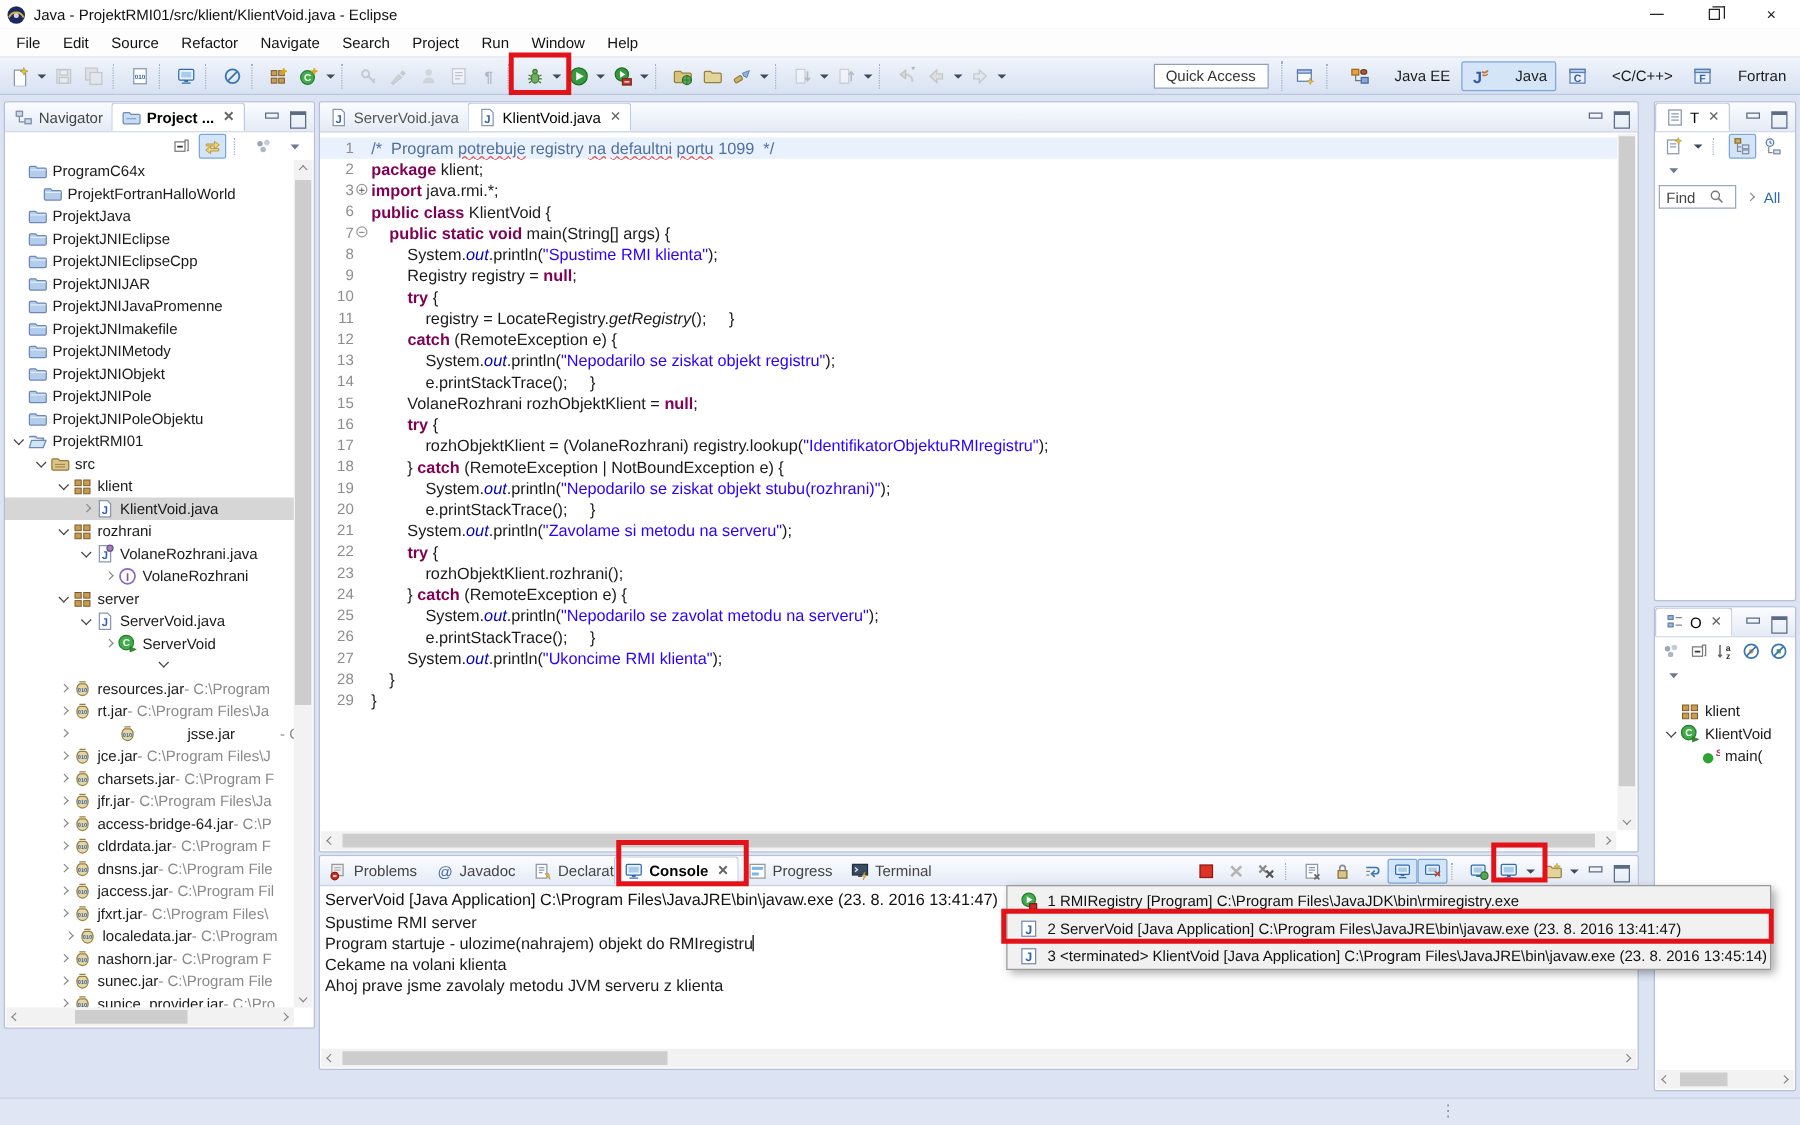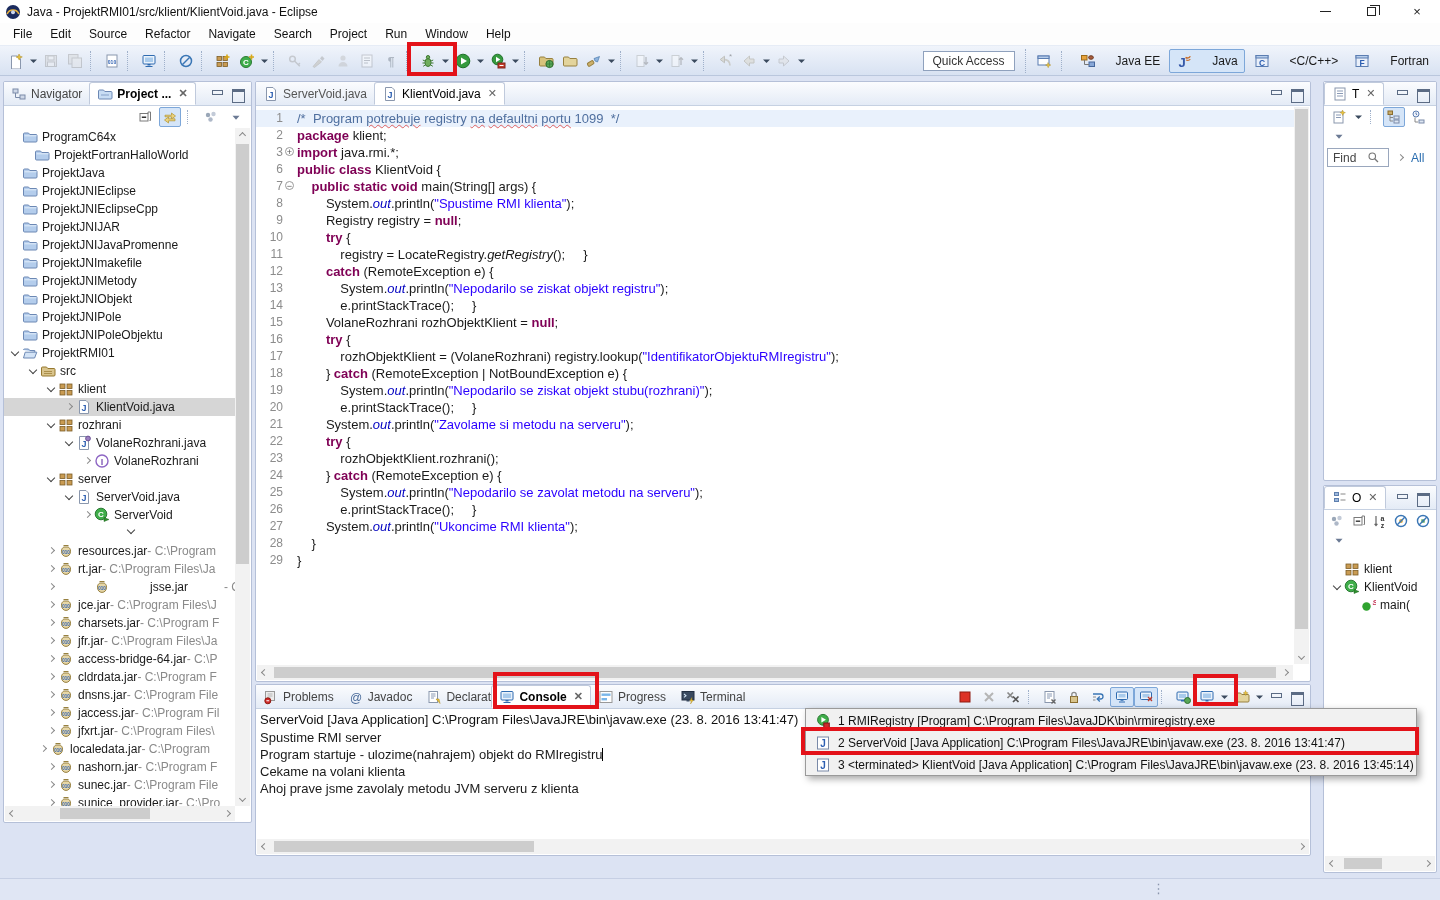--- a/index.html
+++ b/index.html
@@ -883,21 +883,21 @@
             <span class="chev right"></span>
             <span class="ic">
               <svg viewBox="0 0 16 16" width="16" height="16" xmlns="http://www.w3.org/2000/svg">
                 <path d="M5.5 2.5h5M5.8 4c-1.6 1-2.3 2.2-2.3 4.2 0 3 1.7 5.2 4.5 5.2s4.5-2.2 4.5-5.2c0-2-.7-3.2-2.3-4.2z" fill="#e6d6a6" stroke="#97803f"></path>
                 <text x="8" y="10.5" text-anchor="middle" font-size="4.5" fill="#2d5fb2" font-weight="bold">010</text>
               </svg>
             </span>
             <span class="tl">jfxrt.jar</span>
             <span class="tp"> - C:\Program Files\</span>
           </div>
-          <div class="trow" style="padding-left: 32px;">
+          <div class="trow" style="padding-left: 44px;">
             <span class="chev right"></span>
             <span class="ic">
               <svg viewBox="0 0 16 16" width="16" height="16" xmlns="http://www.w3.org/2000/svg">
                 <path d="M5.5 2.5h5M5.8 4c-1.6 1-2.3 2.2-2.3 4.2 0 3 1.7 5.2 4.5 5.2s4.5-2.2 4.5-5.2c0-2-.7-3.2-2.3-4.2z" fill="#e6d6a6" stroke="#97803f"></path>
                 <text x="8" y="10.5" text-anchor="middle" font-size="4.5" fill="#2d5fb2" font-weight="bold">010</text>
               </svg>
             </span>
             <span class="tl">localedata.jar</span>
             <span class="tp"> - C:\Program</span>
           </div>

